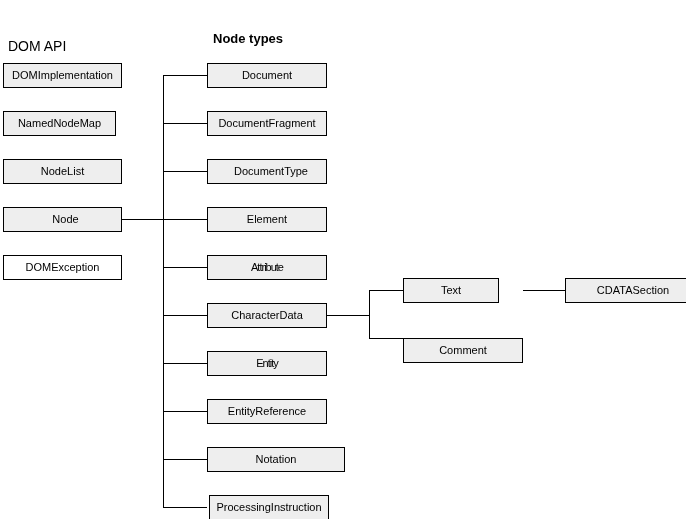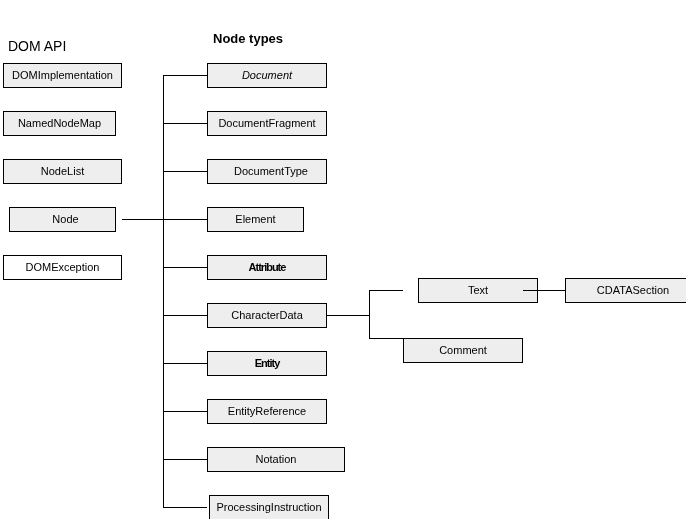--- a/index.html
+++ b/index.html
@@ -23,51 +23,51 @@
   }
   .box {
     position: absolute; box-sizing: border-box; height: 25px;
     border: 1px solid var(--box-border, #000);
     background: var(--box-fill, #eeeeee);
     color: var(--text, #000);
     font-size: 11px; text-align: center; line-height: 23px;
     white-space: nowrap; overflow: hidden;
   }
   .box.white { background: var(--box-fill-white, #ffffff); }
-  .box.condensed { letter-spacing: -1px; font-weight: bold; }
+  .box.condensed { letter-spacing: -1px; }
   .hline, .vline { position: absolute; background: var(--line, #000); }
   .hline { height: 1px; }
   .vline { width: 1px; }
 </style>
 </head>
 <body>
 
 <div class="canvas">
 
   <div class="diagram-title">DOM API</div>
   <div class="column-heading">Node types</div>
 
   <div class="box" style="left:3px; top:63px; width:119px;">DOMImplementation</div>
   <div class="box" style="left:3px; top:111px; width:113px;">NamedNodeMap</div>
   <div class="box" style="left:3px; top:159px; width:119px;">NodeList</div>
-  <div class="box" style="left:9px; top:207px; width:107px;padding-left:6px;">Node</div>
+  <div class="box" style="left:3px; top:207px; width:119px;padding-left:6px;">Node</div>
   <div class="box white" style="left:3px; top:255px; width:119px;">DOMException</div>
 
-  <div class="box" style="left:207px; top:63px; width:120px;font-style:italic;">Document</div>
+  <div class="box" style="left:207px; top:63px; width:120px;">Document</div>
   <div class="box" style="left:207px; top:111px; width:120px;">DocumentFragment</div>
   <div class="box" style="left:207px; top:159px; width:120px;padding-left:8px;">DocumentType</div>
-  <div class="box" style="left:207px; top:207px; width:97px;">Element</div>
+  <div class="box" style="left:207px; top:207px; width:120px;">Element</div>
   <div class="box condensed" style="left:207px; top:255px; width:120px;">Attribute</div>
   <div class="box" style="left:207px; top:303px; width:120px;">CharacterData</div>
   <div class="box condensed" style="left:207px; top:351px; width:120px;">Entity</div>
   <div class="box" style="left:207px; top:399px; width:120px;">EntityReference</div>
   <div class="box" style="left:207px; top:447px; width:138px;">Notation</div>
   <div class="box" style="left:209px; top:495px; width:120px;">ProcessingInstruction</div>
 
-  <div class="box" style="left:418px; top:278px; width:120px;">Text</div>
+  <div class="box" style="left:403px; top:278px; width:96px;">Text</div>
   <div class="box" style="left:403px; top:326px; width:120px;margin-top:12px;">Comment</div>
 
   <div class="box" style="left:565px; top:278px; width:136px;">CDATASection</div>
 
   <div class="hline" style="left:122px; top:219px; width:41px;"></div>
   <div class="vline" style="left:163px; top:75px; height:433px;"></div>
   <div class="hline" style="left:163px; top:75px; width:44px;"></div>
   <div class="hline" style="left:163px; top:123px; width:44px;"></div>
   <div class="hline" style="left:163px; top:171px; width:44px;"></div>
   <div class="hline" style="left:163px; top:219px; width:44px;"></div>

